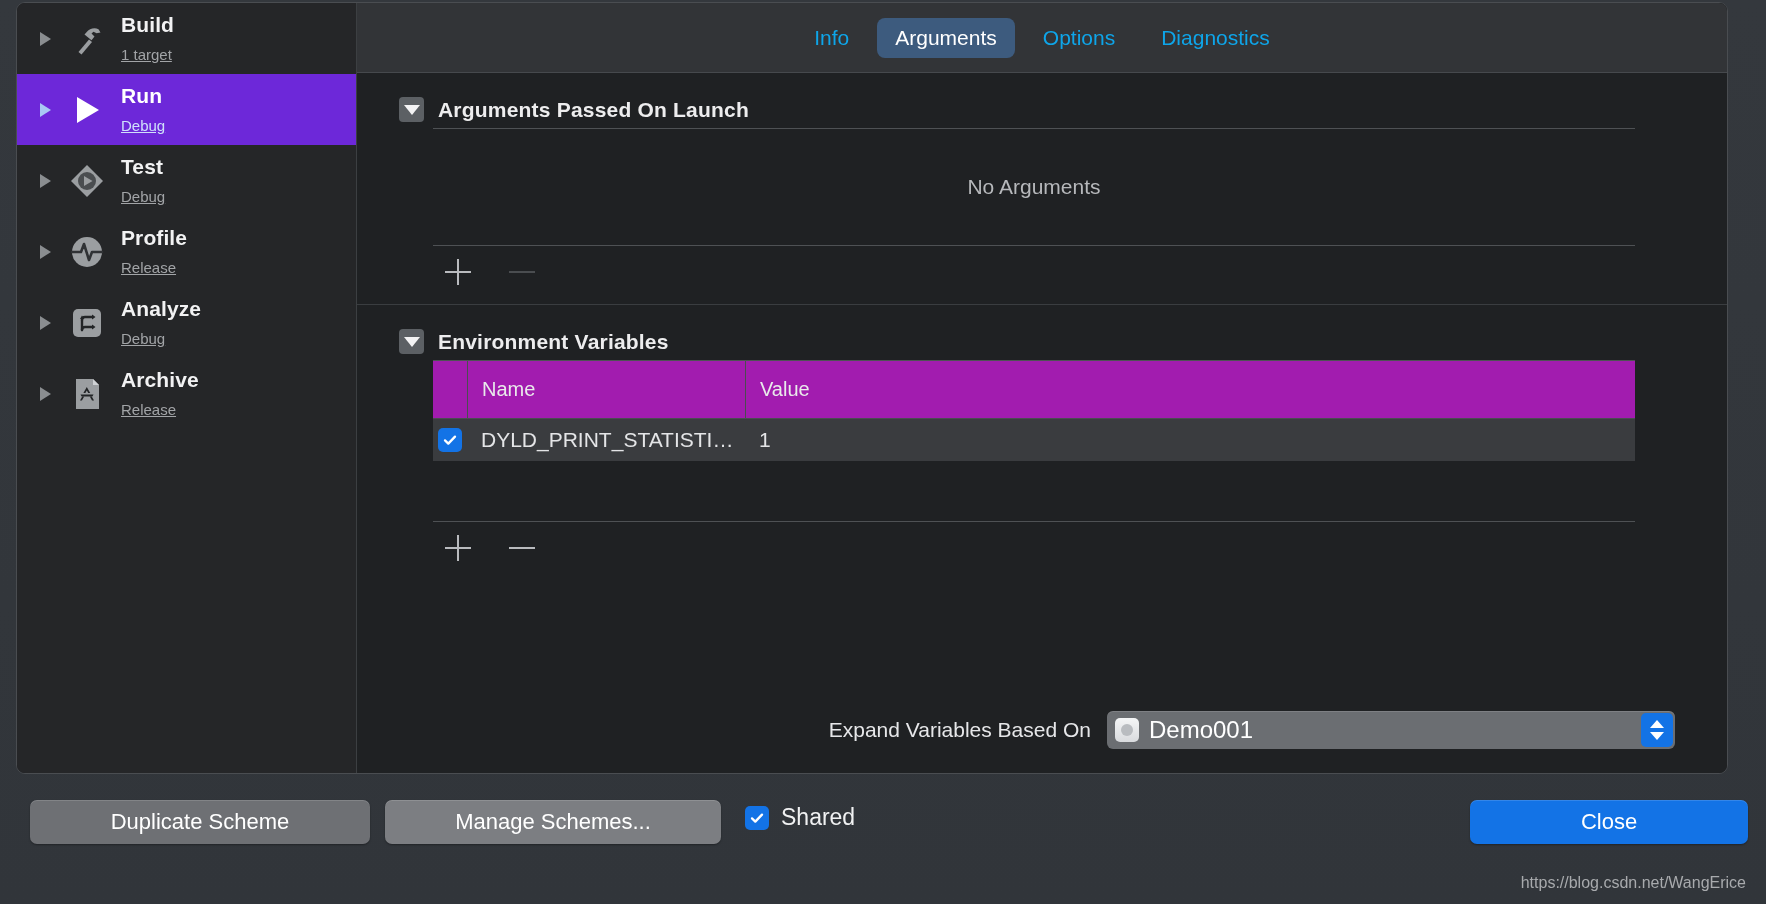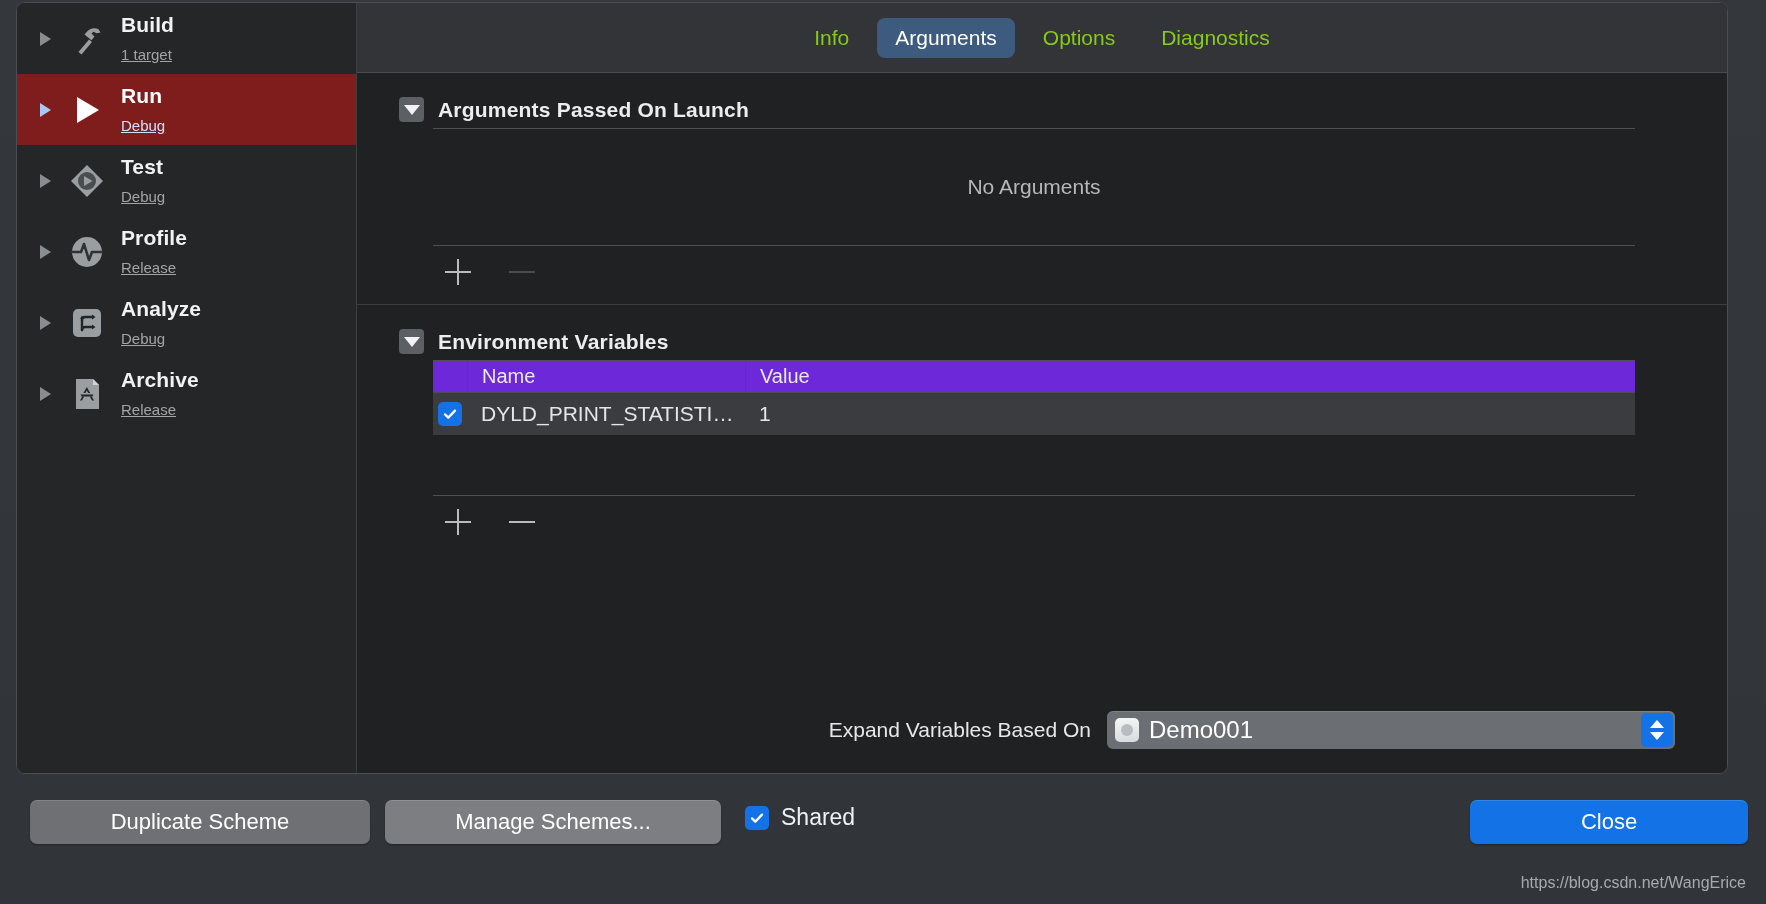--- a/index.html
+++ b/index.html
@@ -44,21 +44,21 @@
   }
 
   .scheme-row {
     position: relative;
     height: 71px;
     display: flex;
     align-items: center;
     padding-left: 18px;
     cursor: default;
   }
-  .scheme-row.selected { background: #7f1d1d; }
+  .scheme-row.selected { background: #6d28d9; }
 
   .disclosure {
     width: 20px;
     flex: 0 0 20px;
     display: flex;
     align-items: center;
     justify-content: center;
   }
   .disclosure .tri {
     width: 0; height: 0;
@@ -110,21 +110,21 @@
     flex: 0 0 70px;
     background: #323437;
     border-bottom: 1px solid #46494d;
     display: flex;
     align-items: center;
     justify-content: center;
     gap: 10px;
   }
   .tab {
     font-size: 21px;
-    color: #84cc16;
+    color: #0ea5e9;
     padding: 8px 18px;
     border-radius: 8px;
     cursor: default;
   }
   .tab.active {
     background: #3d5b7e;
     color: #ffffff;
   }
 
   #pane {
@@ -208,22 +208,22 @@
 
   
   .env-table {
     margin-left: 44px;
     margin-right: 52px;
     border-top: 1px solid #4e5154;
     border-bottom: 1px solid #4e5154;
   }
   .env-header {
     display: flex;
-    height: 32px;
-    background: #6d28d9;
+    height: 58px;
+    background: #a21caf;
     align-items: stretch;
     border-bottom: 1px solid #4a4d50;
   }
   .env-header .cell {
     display: flex;
     align-items: center;
     font-size: 20px;
     color: #e9eaeb;
     padding-left: 14px;
     border-left: 1px solid #4a4d50;

